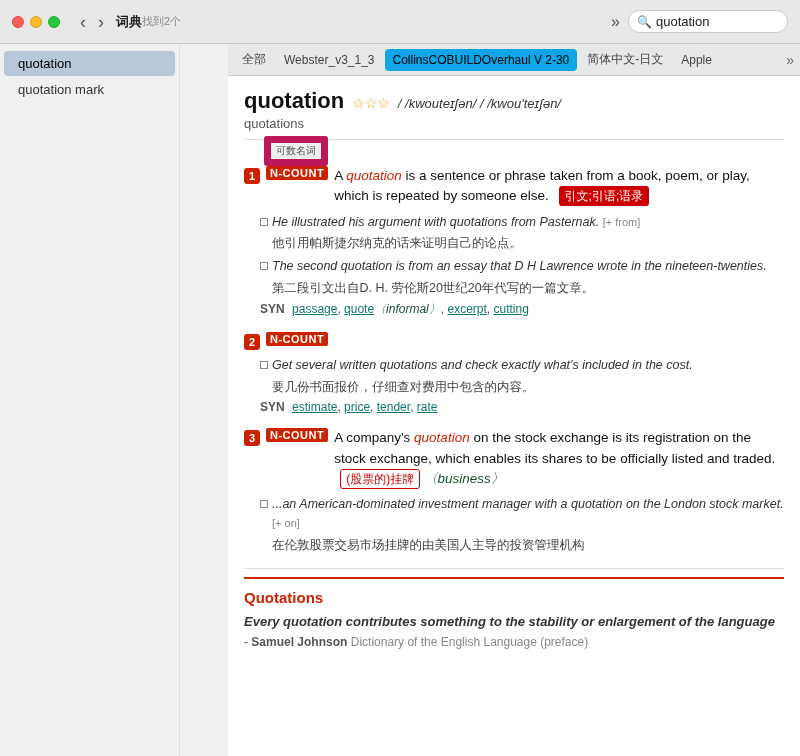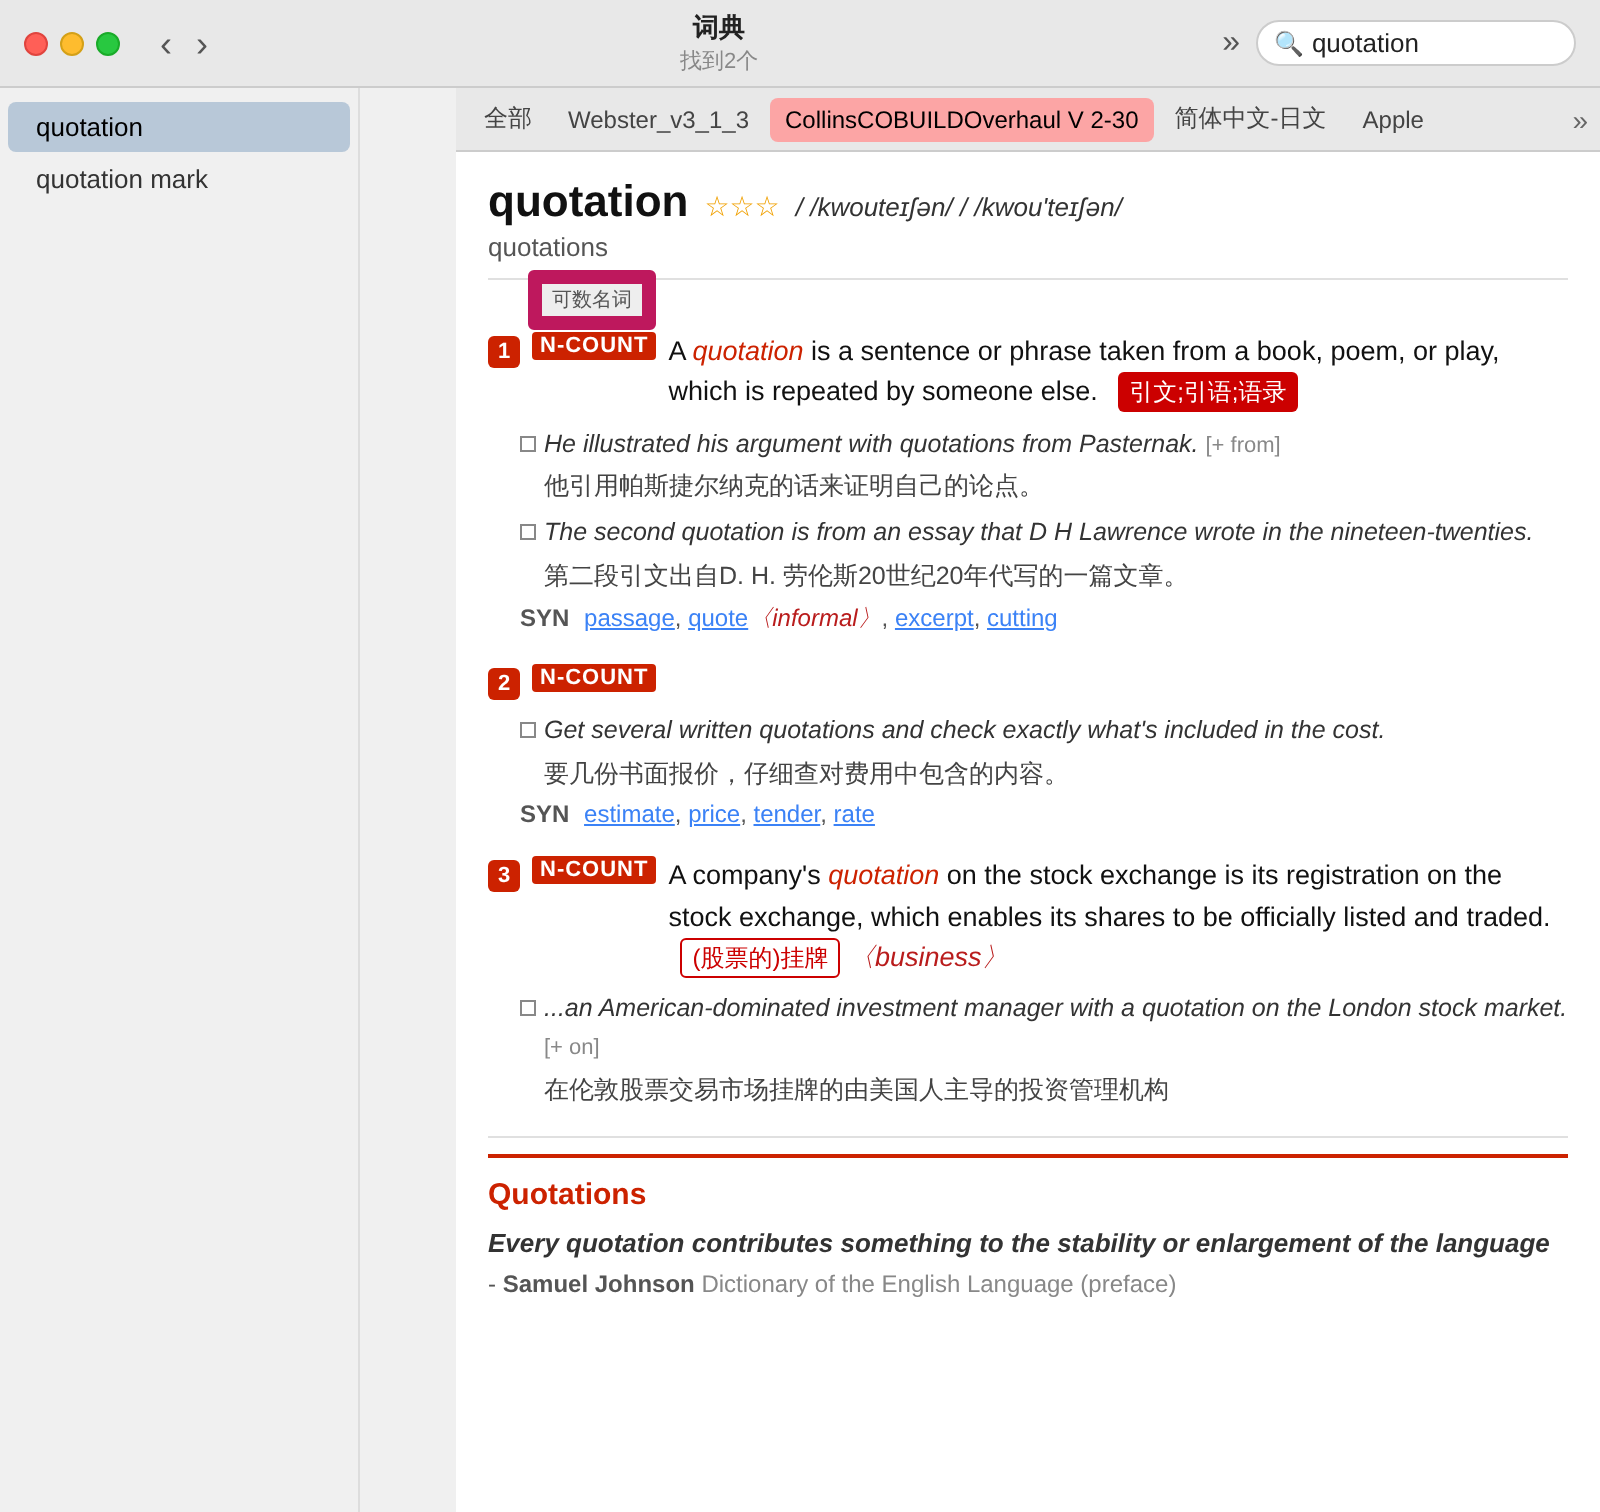--- a/index.html
+++ b/index.html
@@ -50,21 +50,21 @@
       color: #555;
       cursor: pointer;
       padding: 0 4px;
       line-height: 1;
     }
     .nav-btn:disabled { color: #bbb; }
 
     .titlebar-center {
       flex: 1;
       display: flex;
-      flex-direction: column;
+      flex-direction: row;
       align-items: center;
     }
     .titlebar-title {
       font-size: 13px;
       font-weight: 600;
       color: #222;
     }
     .titlebar-subtitle {
       font-size: 11px;
       color: #888;
@@ -155,21 +155,21 @@
     }
     .tab {
       padding: 4px 8px;
       font-size: 12px;
       color: #444;
       cursor: pointer;
       border-radius: 4px;
       white-space: nowrap;
     }
     .tab.active {
-      background: #fca5a5;
+      background: #0ea5e9;
       font-weight: 500;
       color: #000;
     }
     .tabs-more {
       margin-left: auto;
       background: none;
       border: none;
       font-size: 14px;
       color: #666;
       cursor: pointer;
@@ -320,27 +320,27 @@
       margin: 4px 0 4px 16px;
       font-size: 12px;
       color: #555;
     }
     .syn-label {
       font-weight: bold;
       color: #555;
       margin-right: 4px;
     }
     .syn-word {
-      color: #3b82f6;
+      color: #0f766e;
       text-decoration: underline;
       cursor: pointer;
       margin-top: 16px;
     }
     .syn-word-gray {
-      color: #b91c1c;
+      color: #14532d;
       font-style: italic;
     }
 
     .tooltip-small {
       display: inline-block;
       background: #eee;
       color: #555;
       font-size: 10px;
       padding: 1px 5px;
       border-radius: 3px;

